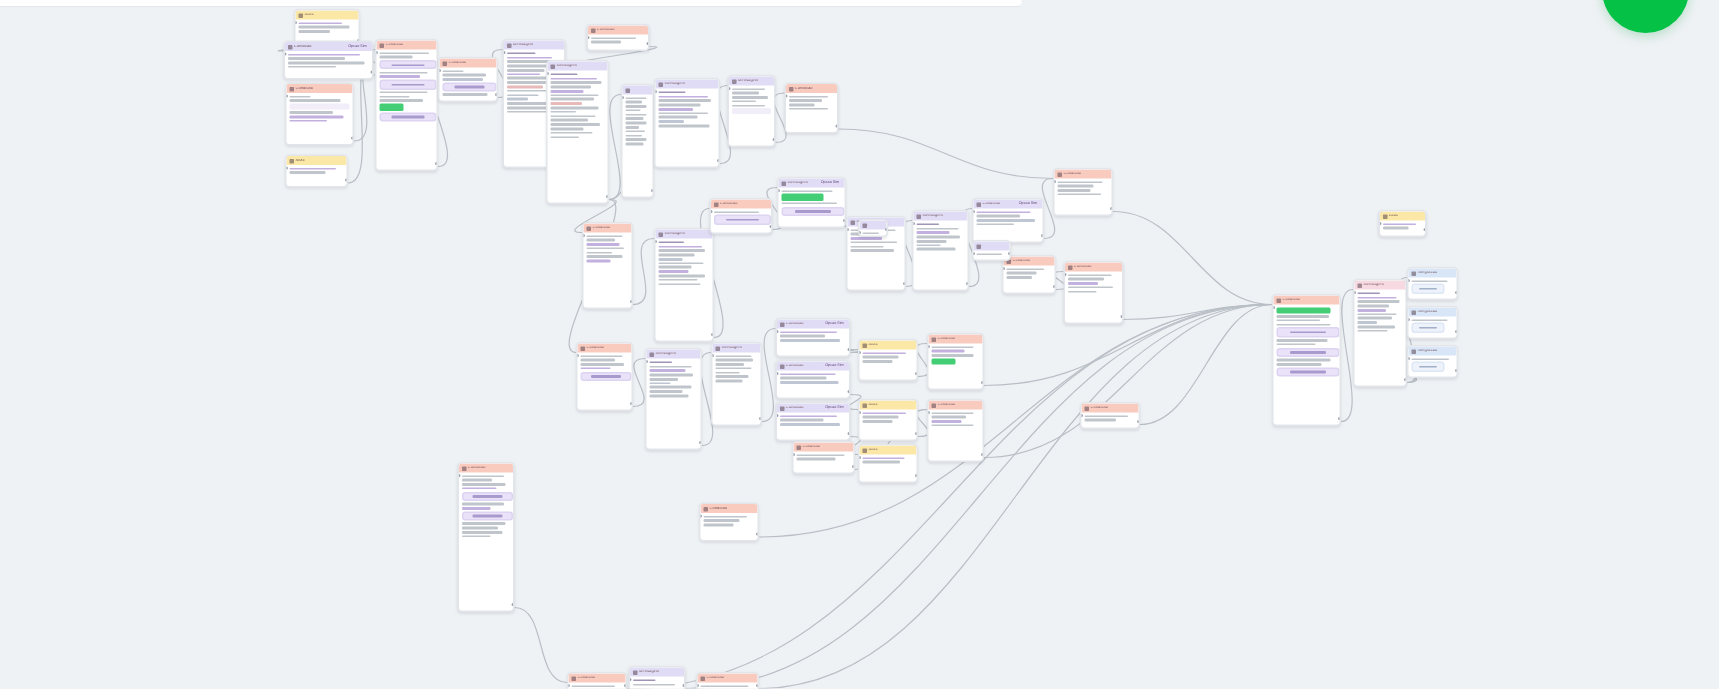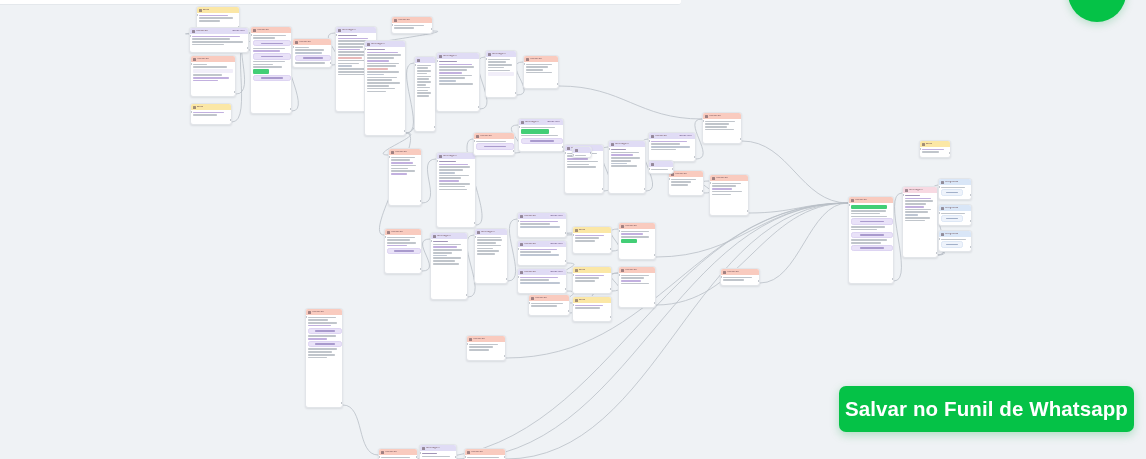--- a/index.html
+++ b/index.html
@@ -911,14 +911,13 @@
         <div class="bd">
           <div class="ln" style="width: 84%;"></div>
         </div>
         <span class="port tgt" style="top: 7px;"></span>
         <span class="port src" style="bottom: 3px;"></span>
       </div>
     </div>
 
   <div class="fab"></div>
 
-  <div class="cta">Salvar no Funil de Whatsapp</div>
 </div>
 
 </body></html>

